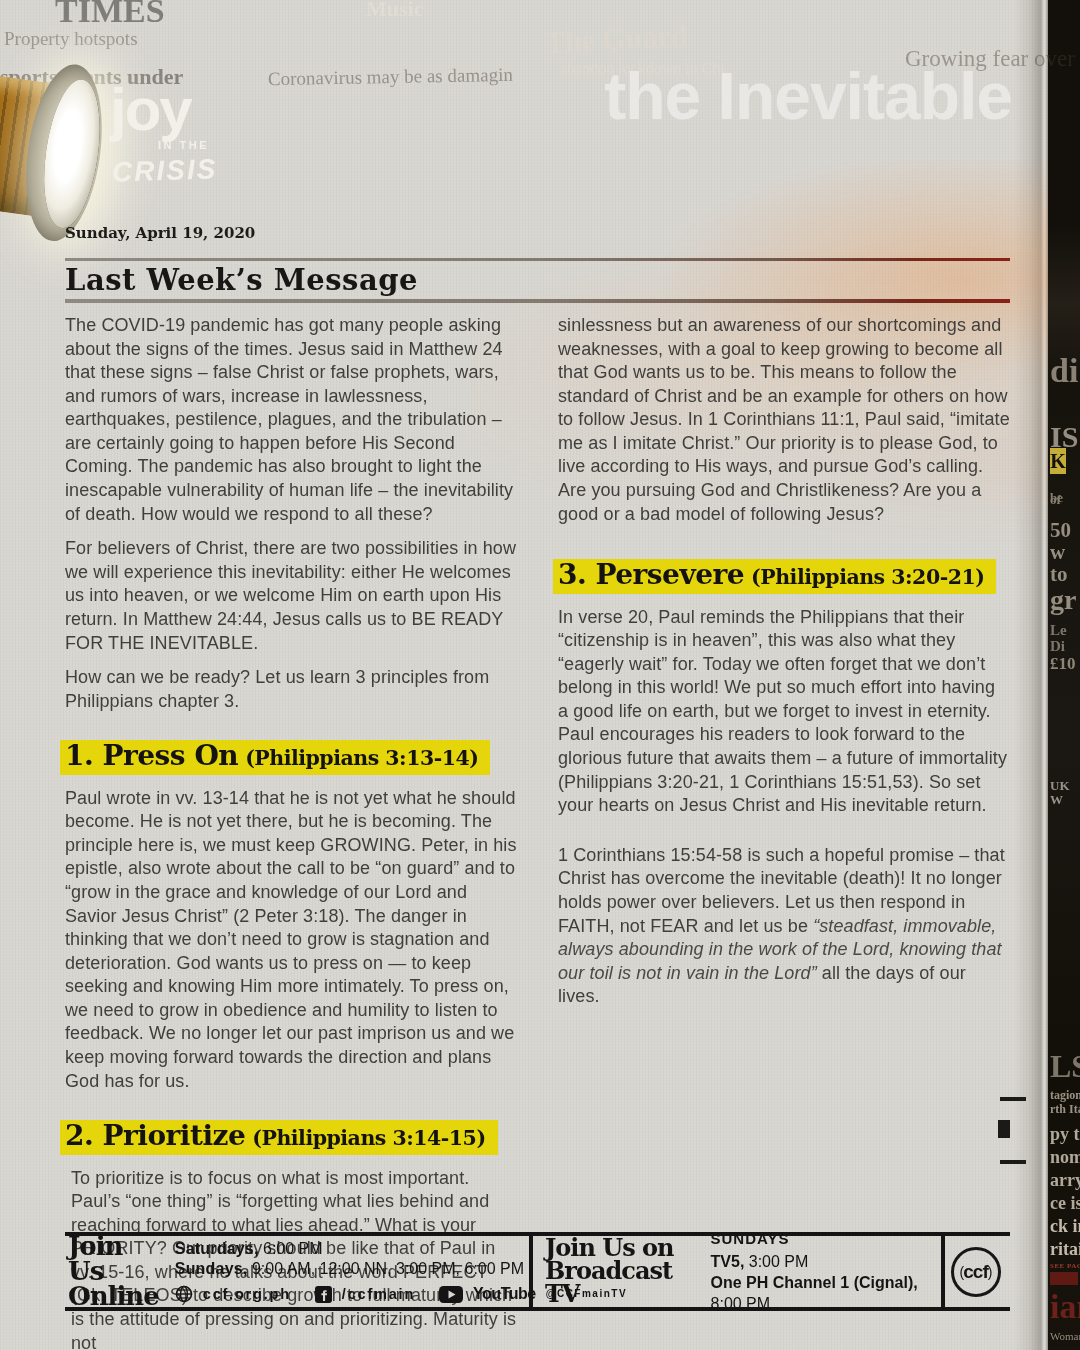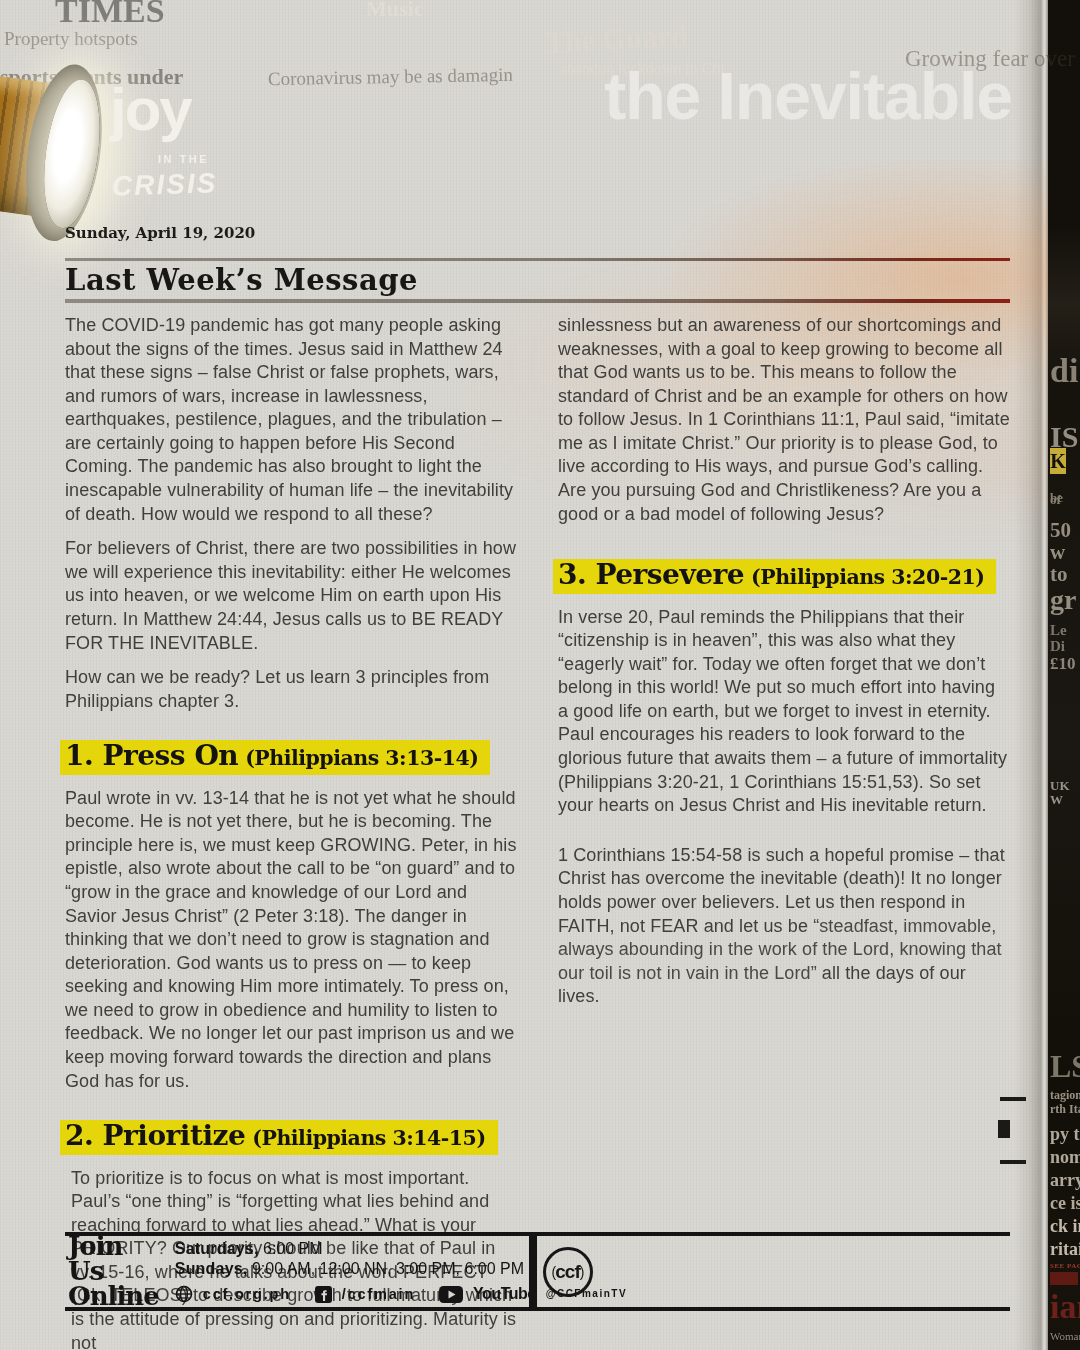--- a/index.html
+++ b/index.html
@@ -44,21 +44,21 @@
     background-blend-mode:multiply;box-shadow:inset 0 10px 14px rgba(255,240,190,.5), inset 0 -12px 16px rgba(60,45,10,.6);}
   .fl-head{position:absolute;left:52px;top:6px;width:72px;height:178px;border-radius:50%;
     background:radial-gradient(ellipse at 45% 50%, #54503e 0 55%, #2e2b20 78%, #17150f 100%);}
   .fl-lens{position:absolute;left:70px;top:20px;width:52px;height:150px;border-radius:50%;
     background:radial-gradient(ellipse at 40% 45%, #ffffff 0 30%, #efece0 55%, #b9b5a5 80%, #8d897b 100%);
     box-shadow:0 0 46px 22px rgba(255,250,228,.85);}
 
   
   .logo{position:absolute;left:110px;top:86px;z-index:6;color:#f3f0ea;}
   .logo-joy{font-size:60px;font-weight:bold;letter-spacing:-2px;line-height:.8;}
-  .logo-inthe{font-size:11px;font-weight:bold;letter-spacing:2.5px;margin:19px 0 0 48px;}
+  .logo-inthe{font-size:11px;font-weight:bold;letter-spacing:2.5px;margin:5px 0 0 48px;}
   .logo-crisis{font-size:28px;font-weight:bold;font-style:italic;letter-spacing:2px;margin:4px 0 0 2px;transform:rotate(-2deg);}
 
   
   .main-title{position:absolute;top:64px;right:68px;z-index:6;text-align:right;color:#eae8e4;
     font-weight:bold;font-size:66px;line-height:.98;letter-spacing:-1px;}
 
   
   .date{position:absolute;left:65px;top:224px;z-index:7;font-family:"DejaVu Serif",serif;font-weight:bold;font-size:15px;color:#1d1b18;letter-spacing:0;}
   .rule{position:absolute;left:65px;width:945px;height:3px;z-index:7;
     background:linear-gradient(90deg,#8e8a83 0%,#837a70 50%,#74584a 75%,#76281a 90%,#8c2014 100%);}
@@ -67,21 +67,21 @@
   .section-title{position:absolute;left:65px;top:263px;z-index:7;font-family:"DejaVu Serif",serif;font-weight:bold;font-size:29px;letter-spacing:.5px;color:#191715;}
 
   
   .columns{position:absolute;left:65px;top:314px;width:945px;z-index:7;display:flex;gap:41px;}
   .col{width:452px;color:#403f3c;font-size:18px;line-height:1.31;letter-spacing:.1px;}
   .col p{margin:0 0 11px 0;}
   .headline{display:inline-block;background:#e5d60b;color:#141311;font-family:"DejaVu Serif",serif;font-weight:bold;
     padding:1px 12px 4px 5px;margin:8px 0 12px -5px;line-height:1.05;}
   .headline .big{font-size:28px;letter-spacing:-.5px;}
   .headline .ref{font-size:20.5px;margin-left:7px;letter-spacing:-.5px;}
-  .quote-italic{color:#4a4946;}
+  .quote-italic{font-style:italic;color:#4a4946;}
   .p-gap{margin-top:26px !important;}
   .h-gap{margin-top:16px;}
 
   
   .footer{position:absolute;left:65px;top:1232px;width:945px;height:71px;z-index:7;
     border-top:4px solid #141414;border-bottom:4px solid #141414;display:flex;align-items:stretch;color:#141414;}
   .f-cell{display:flex;align-items:center;}
   .f-online{width:464px;gap:16px;padding:4px 0 4px 3px;box-sizing:border-box;}
   .f-vdiv{width:4px;background:#141414;}
   .f-tv{width:408px;gap:22px;padding:4px 0 4px 12px;box-sizing:border-box;}
@@ -191,20 +191,31 @@
           <svg class="icon-svg" style="margin-left:14px;" width="24" height="17" viewBox="0 0 24 17">
               <rect x="0" y="0" width="24" height="17" rx="4.5" fill="#141414"></rect>
               <polygon points="9.5,4.5 16.5,8.5 9.5,12.5" fill="#d8d6d1"></polygon>
             </svg>
           <span class="yt-word">YouTube</span>
           <span class="yt-handle">@CCFmainTV</span>
         </div>
       </div>
     </div>
     <div class="f-vdiv"></div>
+    <div class="f-cell f-tv">
+      <div class="serif-title small">
+        <div>Join Us on</div>
+        <div>Broadcast TV</div>
+      </div>
+      <div class="tv-info">
+        <div class="tv-sundays">SUNDAYS</div>
+        <div><b>TV5,</b><span> 3:00 PM</span></div>
+        <div><b>One PH Channel 1 (Cignal),</b><span> 8:00 PM</span></div>
+      </div>
+    </div>
     <div class="f-vdiv"></div>
     <div class="f-cell f-logo">
       <div class="ccf-circle">
           <span style="font-size:14px;font-weight:normal;">(</span>
           <span>ccf</span>
           <span style="font-size:14px;font-weight:normal;">)</span>
         </div>
     </div>
   </div>
 

